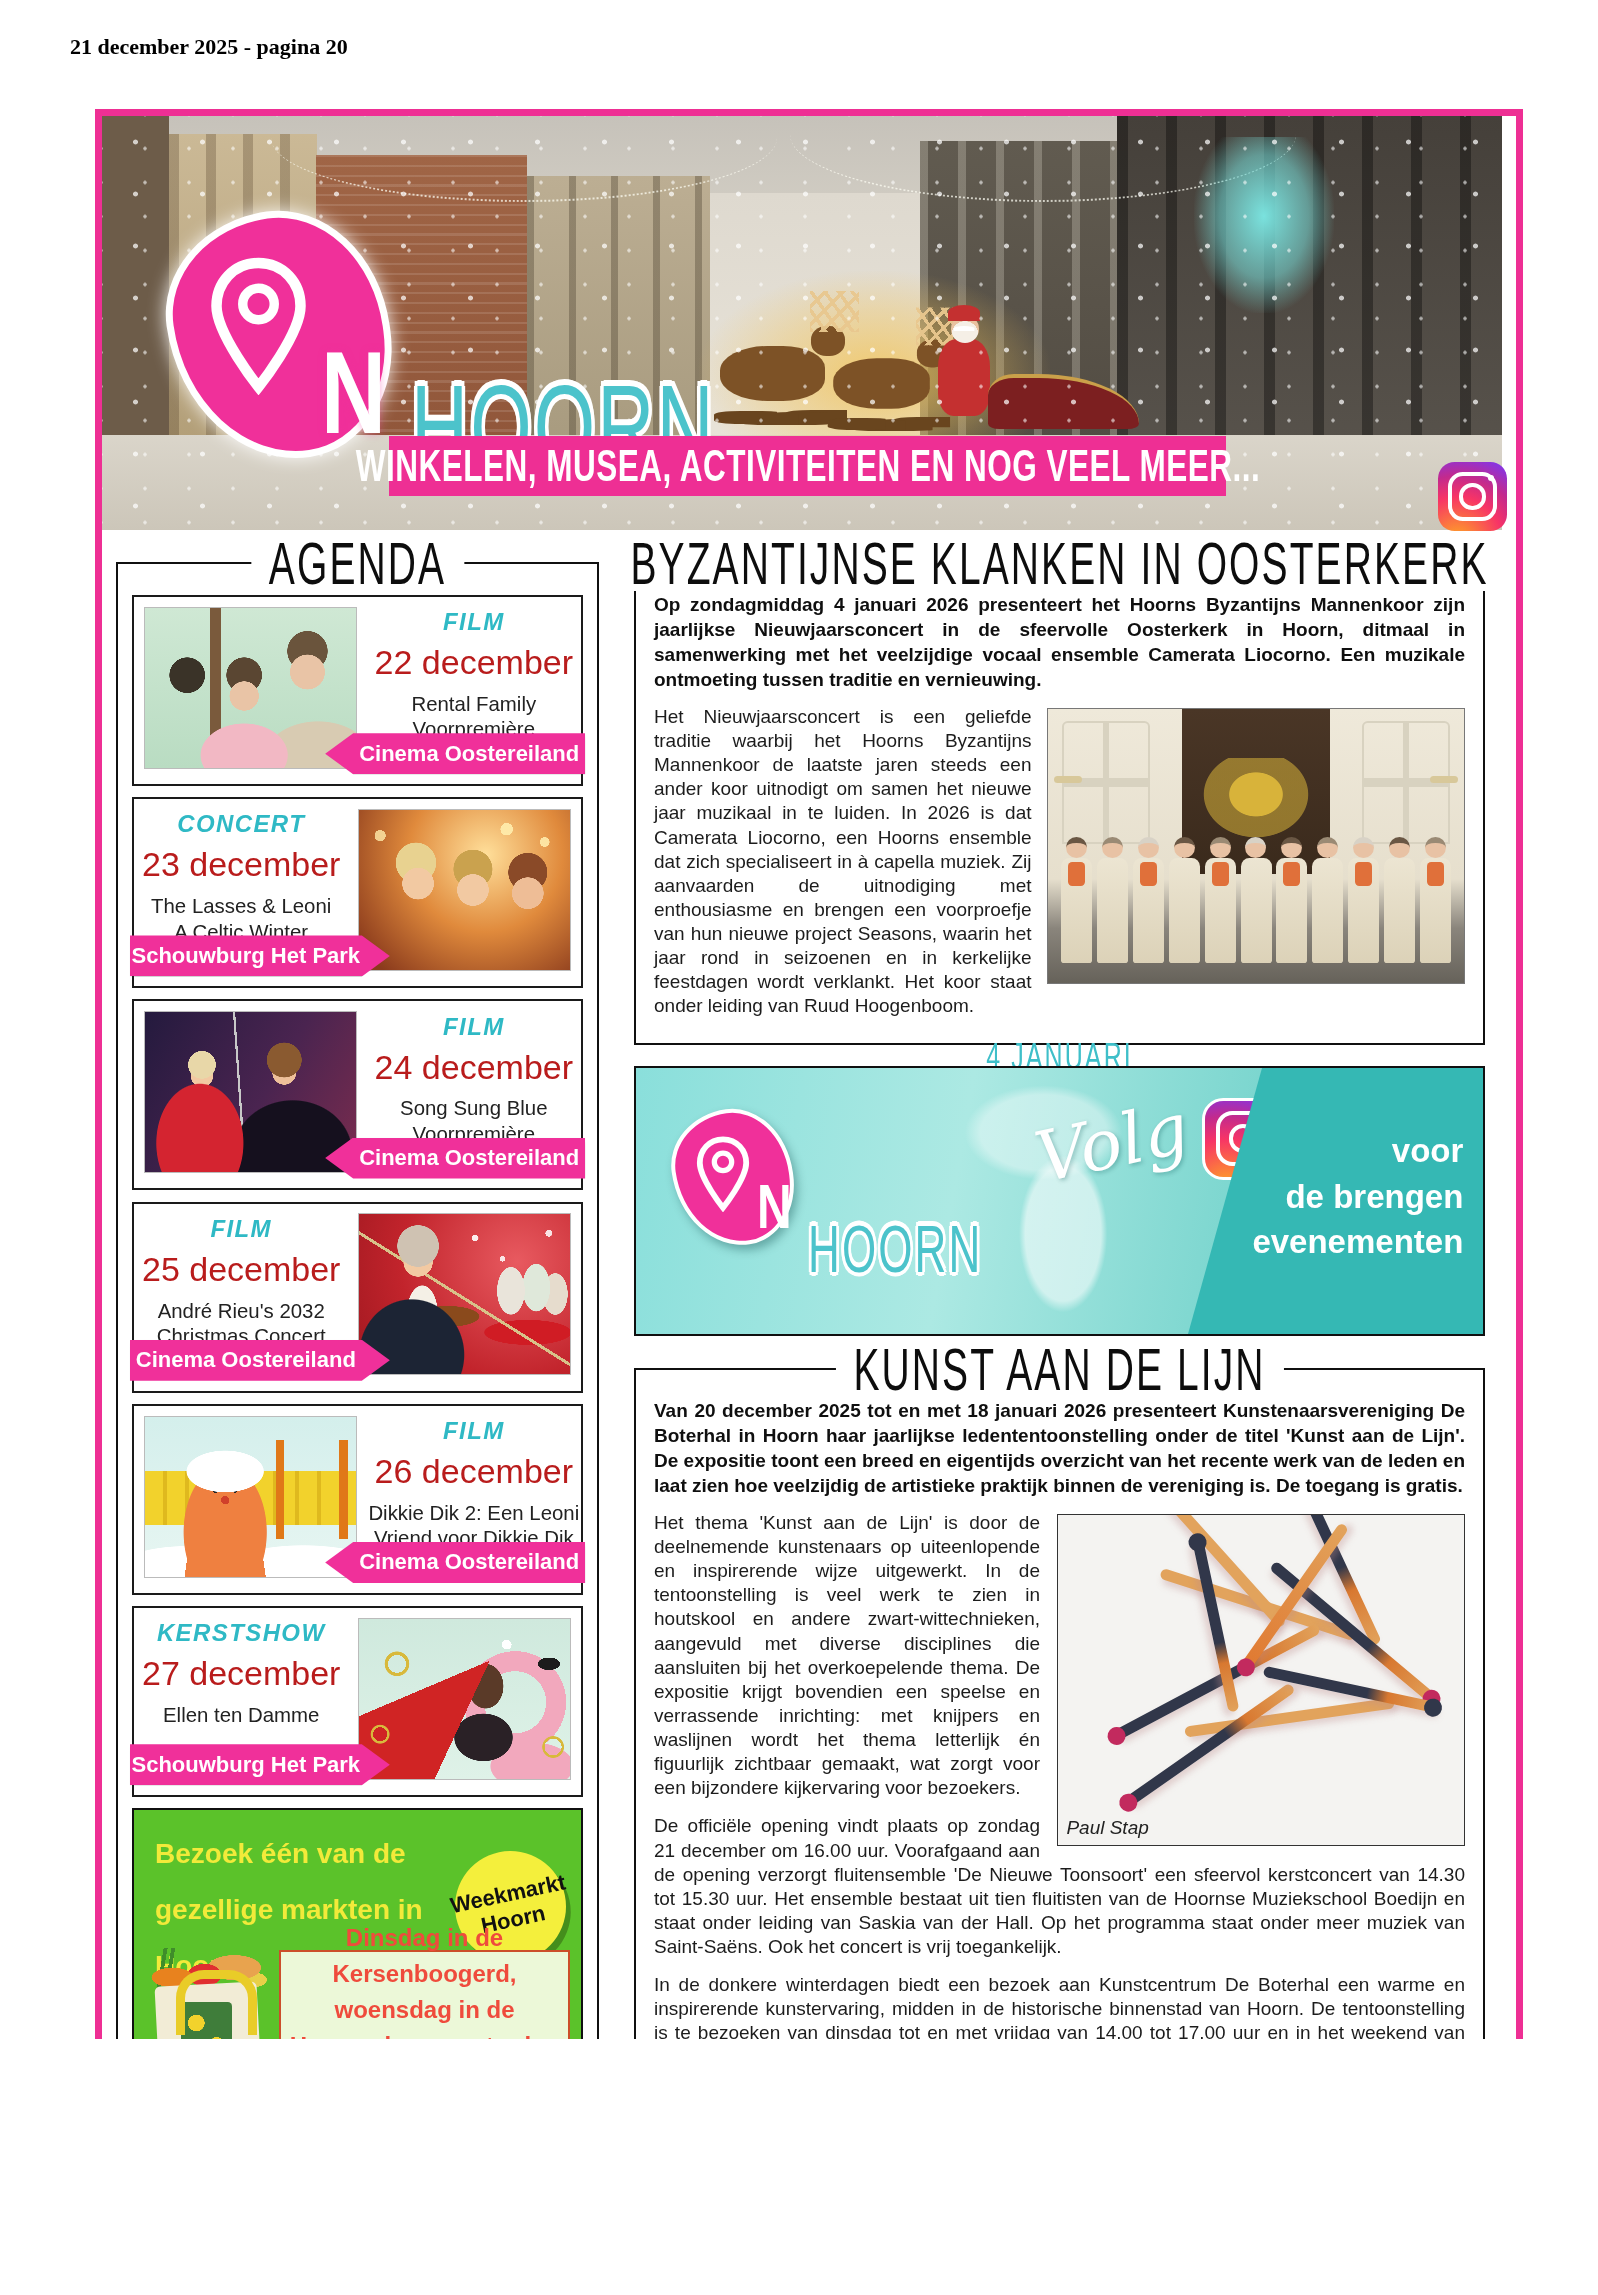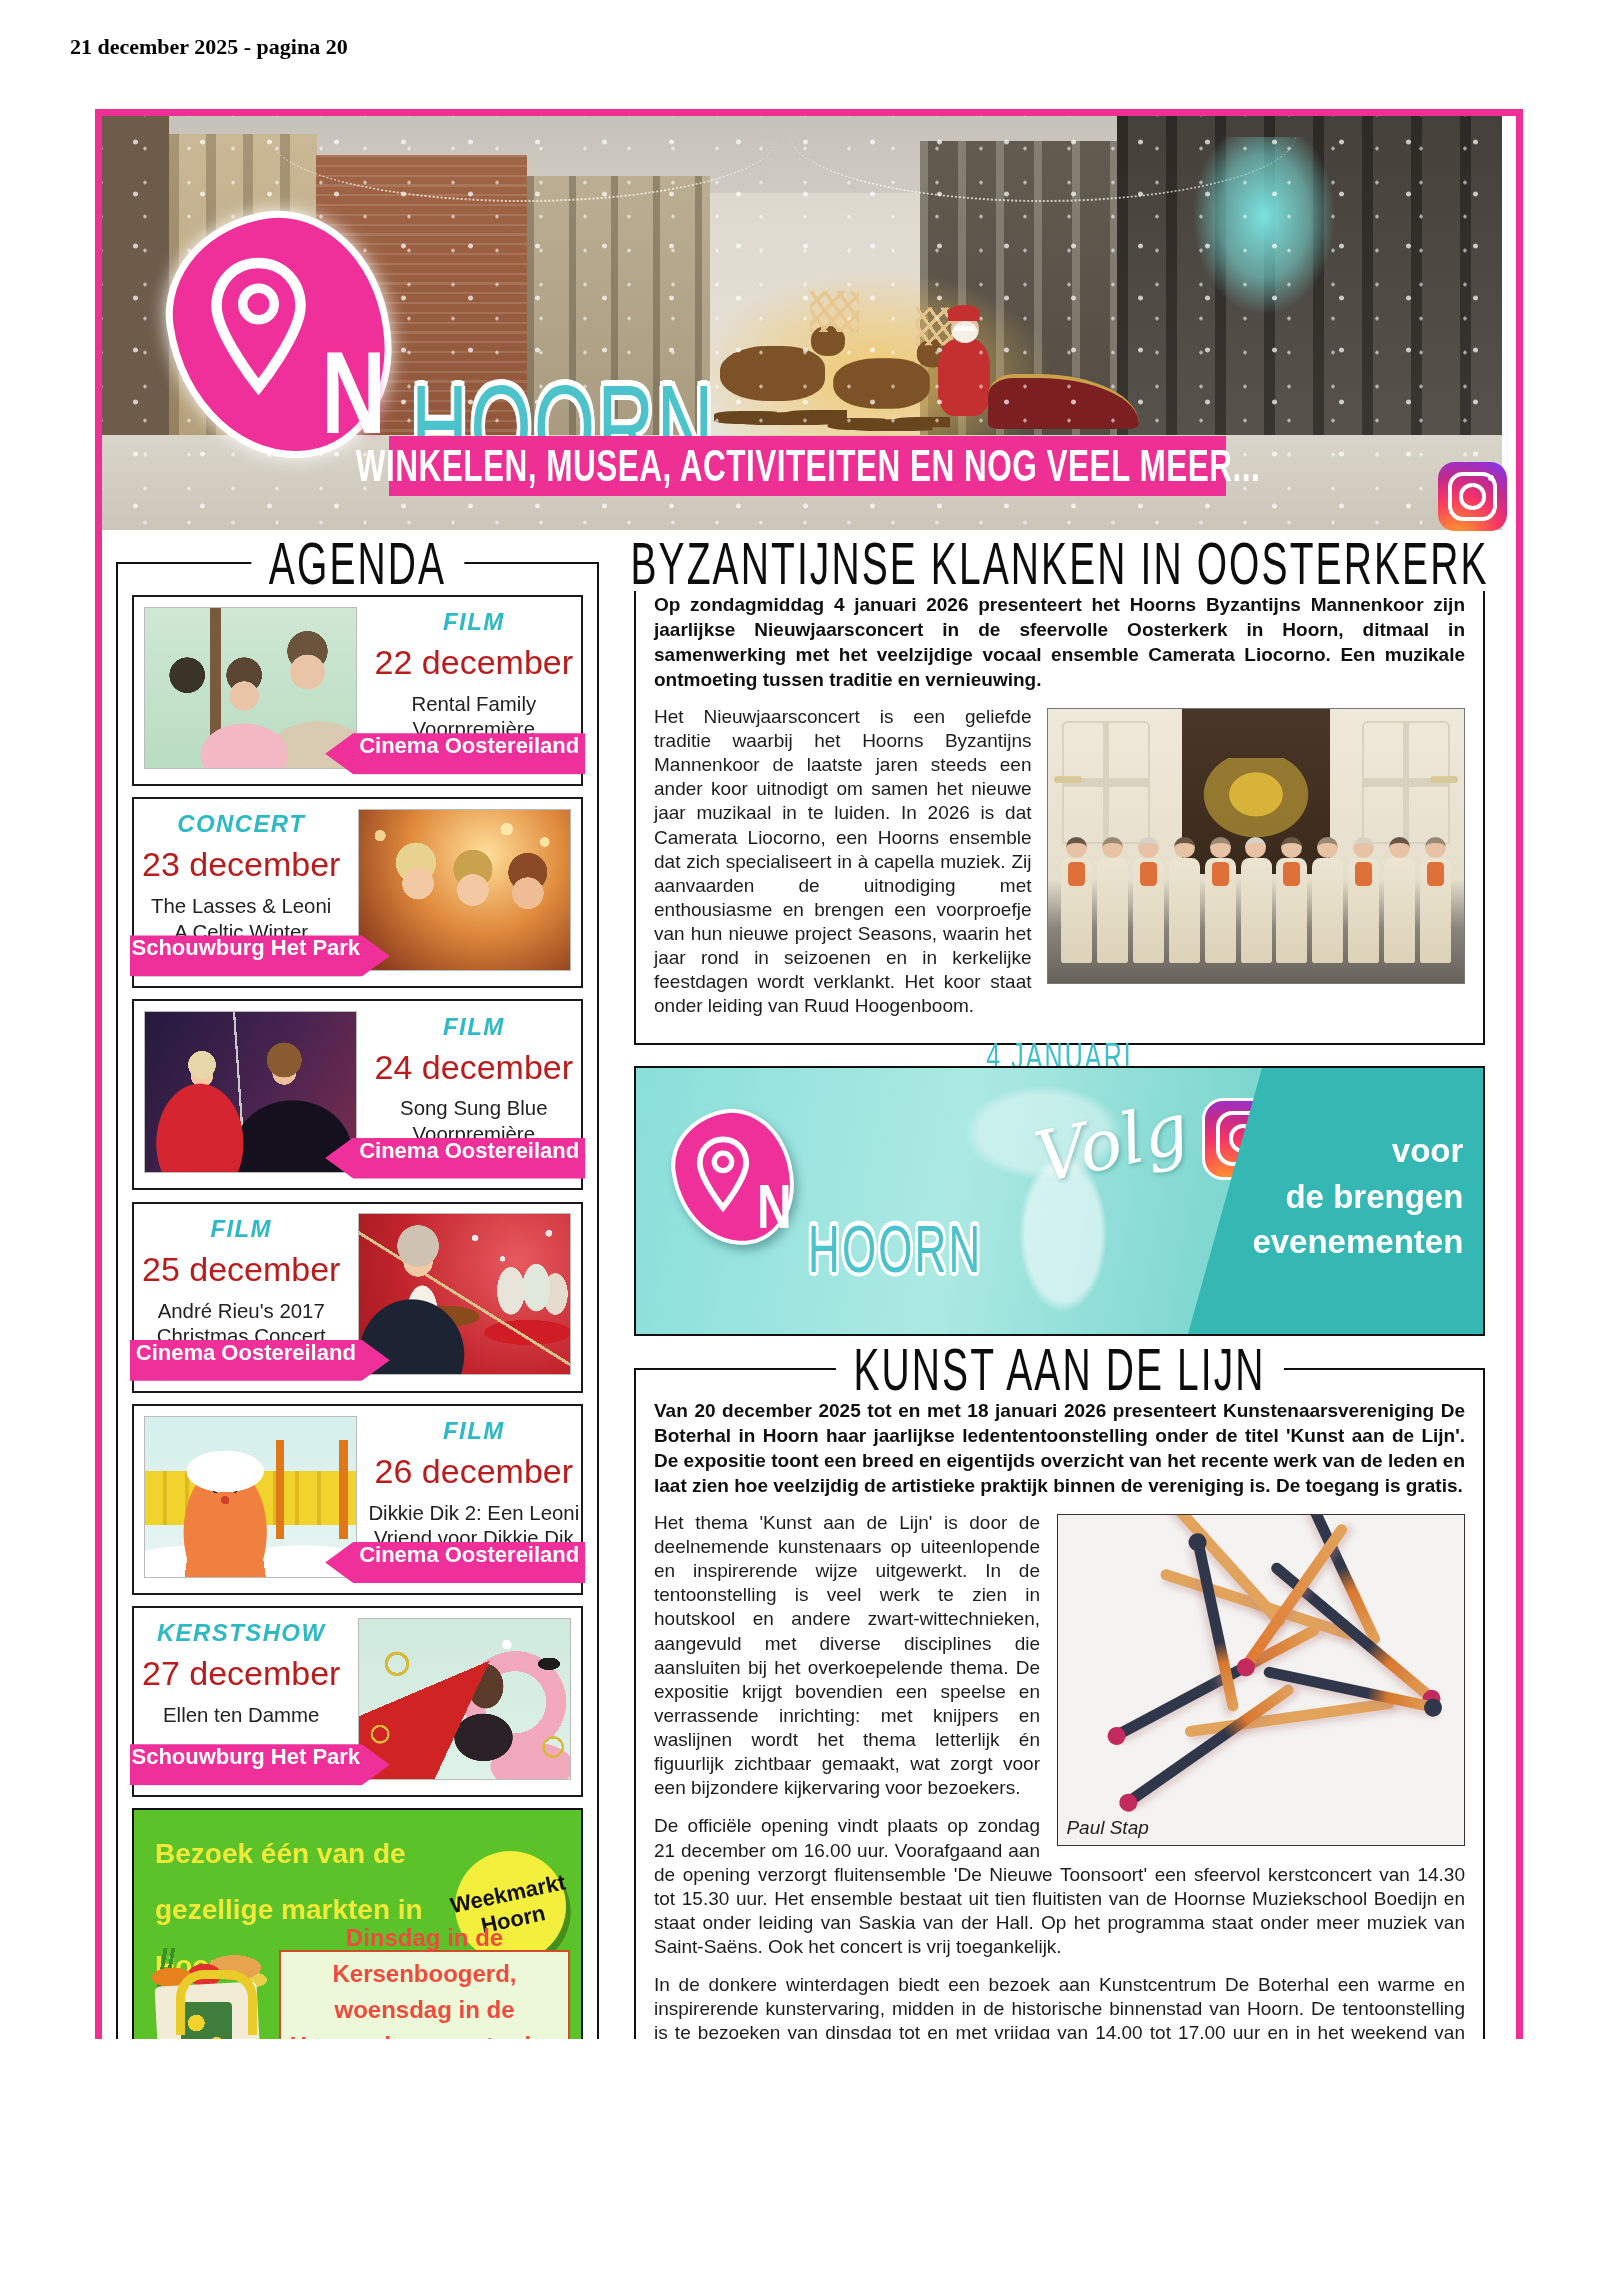--- a/index.html
+++ b/index.html
@@ -80,21 +80,21 @@
   .agenda-box{left:14px;top:446px;width:483px;height:1559px;padding:31px 14px 0;}
   .card{position:relative;border:2.1px solid #1a1a1a;height:187px;margin-bottom:11.2px;background:#fff;
       display:flex;align-items:flex-start;}
   .card.photo-right{flex-direction:row-reverse;}
   .card-photo{width:211px;height:160px;margin:9.8px;border:0.7px solid #bbb;flex:none;position:relative;overflow:hidden;}
   .card-text{flex:1;text-align:center;padding-top:11.2px;min-width:0;}
   .card-cat{font-size:24px;font-weight:bold;font-style:italic;color:#2fb9c5;letter-spacing:1.4px;}
   .card-date{font-size:34px;color:#b91c1c;margin-top:7px;}
   .card-lines{font-size:20.4px;color:#222;margin-top:9.8px;line-height:1.25;}
   .venue{position:absolute;bottom:9.8px;height:41px;background:#f0309a;color:#fff;font-weight:bold;font-size:22px;
-      display:flex;align-items:flex-start;justify-content:center;z-index:3;
+      display:flex;align-items:center;justify-content:center;z-index:3;
       filter:drop-shadow(2.1px 4.2px 2.8px rgba(40,40,40,.45));}
   .card.photo-left .venue{right:-4.2px;width:232px;padding-left:28px;
       clip-path:polygon(28px 0,100% 0,100% 100%,28px 100%,0 50%);}
   .card.photo-right .venue{left:-4.2px;width:232px;padding-right:28px;
       clip-path:polygon(0 0,calc(100% - 28px) 0,100% 50%,calc(100% - 28px) 100%,0 100%);}
   
   .photo1{background:
       radial-gradient(circle 18px at 20% 42%,#3a3328 98%,transparent),
       radial-gradient(circle 14.8px at 47% 55%,#e9c4a6 98%,transparent),
       radial-gradient(circle 18px at 47% 42%,#5a4632 98%,transparent),
@@ -360,21 +360,21 @@
       <span class="venue-label">Cinema Oostereiland</span>
     </div>
   </div>
 
   <div class="card photo-right">
     <div class="card-photo photo4"></div>
     <div class="card-text">
       <div class="card-cat">FILM</div>
       <div class="card-date">25 december</div>
       <div class="card-lines">
-                <div>André Rieu's 2017</div>
+                <div>André Rieu's 2032</div>
                 <div>Christmas Concert</div>
               </div>
     </div>
     <div class="venue">
       <span class="venue-label">Cinema Oostereiland</span>
     </div>
   </div>
 
   <div class="card photo-left">
     <div class="card-photo photo5"></div>

